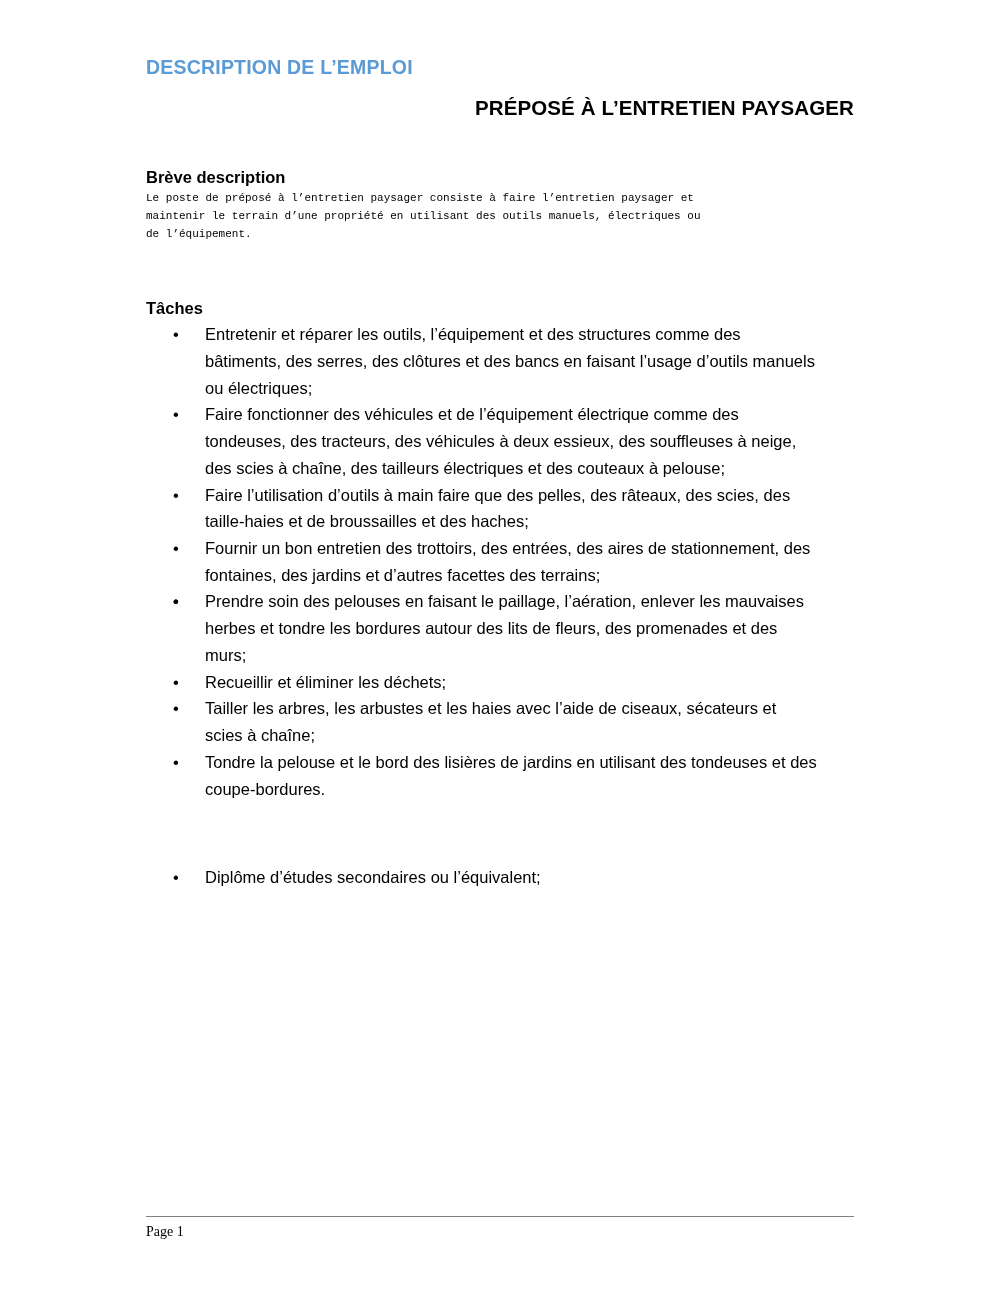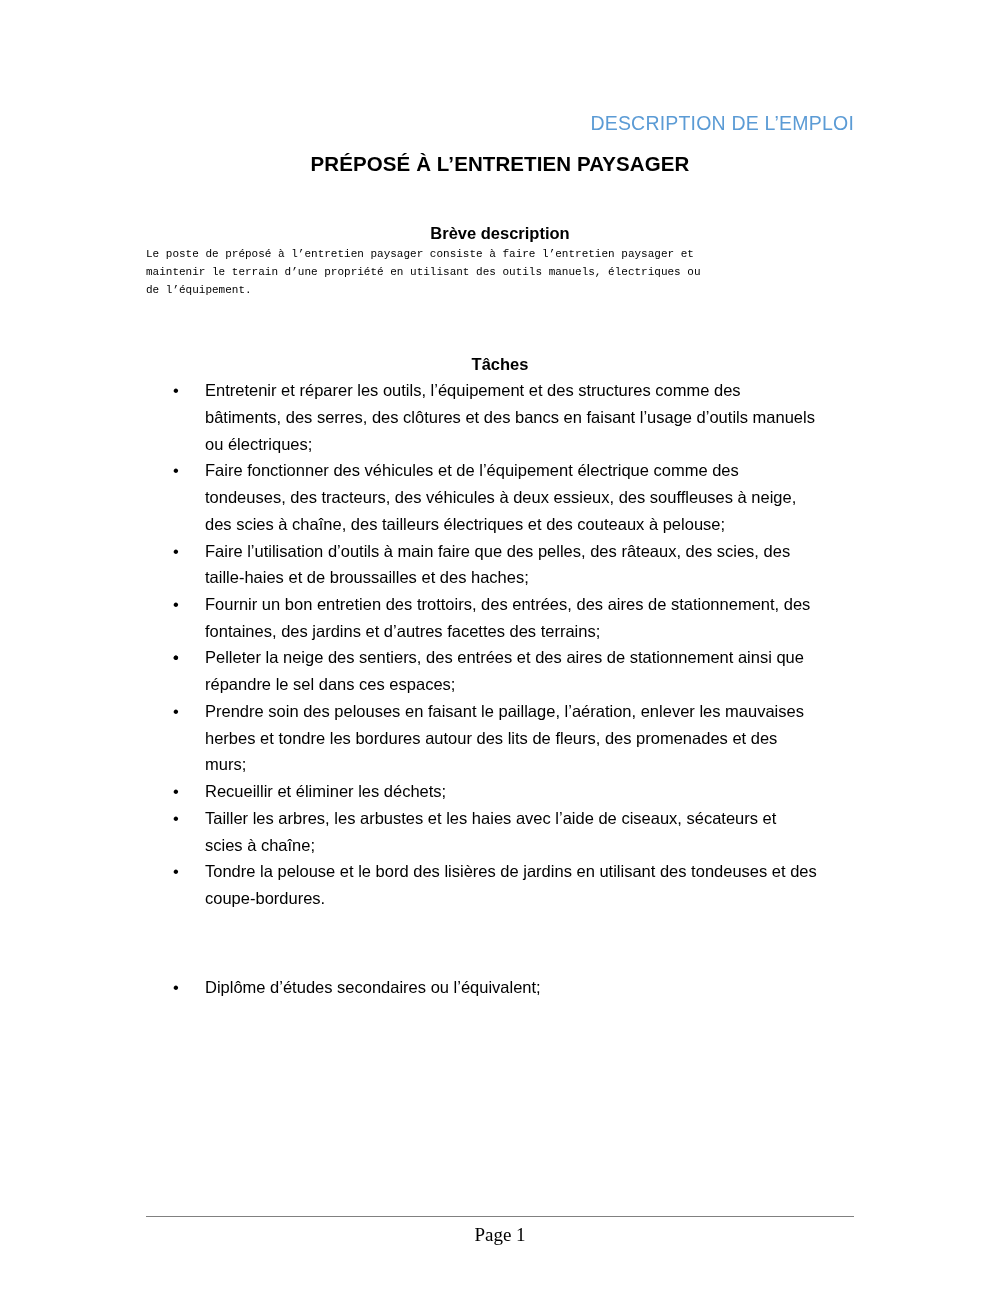--- a/index.html
+++ b/index.html
@@ -22,43 +22,42 @@
     padding: 0;
     background: #ffffff;
   }
   .content {
     position: absolute;
     left: 146px;
     top: 0;
     width: 708px;
   }
   .title-main {
-    margin-top: 112px;
-    text-align: right;
+    margin-top: 56px;
+    text-align: left;
     color: #5b9bd5;
     font-size: 19.5px;
-    font-weight: normal;
+    font-weight: bold;
     letter-spacing: 0.2px;
   }
   .title-sub {
     margin-top: 17px;
-    text-align: center;
+    text-align: right;
     color: #000000;
     font-size: 20.5px;
     font-weight: bold;
     letter-spacing: 0.1px;
   }
   .section {
     margin-top: 0;
   }
   .section-heading {
     font-size: 16.5px;
     font-weight: bold;
     line-height: 1.45;
-    text-align: center;
   }
   .para {
     font-size: 11px;
     line-height: 1.62;
     width: 556px;
     font-family: Liberation Mono, monospace;
   }
   .spacer-large { height: 54px; }
   .spacer-brief { height: 46px; }
   .spacer-before-qual { height: 62px; }
@@ -88,22 +87,22 @@
     top: 1216px;
     width: 708px;
     height: 0;
     border-top: 1px solid #808080;
   }
   .footer-pagenum {
     position: absolute;
     left: 146px;
     top: 1224px;
     width: 708px;
-    text-align: center;
-    font-size: 19px;
+    text-align: left;
+    font-size: 14px;
     color: #000000;
     font-family: "Liberation Serif", serif;
   }
 </style>
 </head>
 <body>
 
 <div class="page">
   <div class="content">
 
@@ -125,21 +124,21 @@
     <div class="spacer-large"></div>
 
     <div class="section">
       <div class="section-heading">Tâches</div>
       <ul class="bullets">
         <li><span class="dot">•</span><span>Entretenir et réparer les outils, l’équipement et des structures comme des bâtiments, des serres, des clôtures et des bancs en faisant l’usage d’outils manuels ou électriques;</span></li>
         <li><span class="dot">•</span><span>Faire fonctionner des véhicules et de l’équipement électrique comme des tondeuses, des tracteurs, des véhicules à deux essieux, des souffleuses à neige, des scies à chaîne, des tailleurs électriques et des couteaux à pelouse;</span></li>
         <li><span class="dot">•</span><span>Faire l’utilisation d’outils à main faire que des pelles, des râteaux, des scies, des taille-haies et de broussailles et des haches;</span></li>
         <li><span class="dot">•</span><span>Fournir un bon entretien des trottoirs, des entrées, des aires de stationnement, des fontaines, des jardins et d’autres facettes des terrains;</span></li>
         <li><span class="dot">•</span></li>
-        <li><span class="dot">•</span><span>Pelleter la neige des sentiers, des entrées et des aires de stationnement ainsi que répandre le sel dans ces espaces;</span></li>
+        <li><span class="dot">•</span></li>
         <li><span class="dot">•</span><span>Prendre soin des pelouses en faisant le paillage, l’aération, enlever les mauvaises herbes et tondre les bordures autour des lits de fleurs, des promenades et des murs;</span></li>
         <li><span class="dot">•</span><span>Recueillir et éliminer les déchets;</span></li>
         <li><span class="dot">•</span><span>Tailler les arbres, les arbustes et les haies avec l’aide de ciseaux, sécateurs et scies à chaîne;</span></li>
         <li><span class="dot">•</span><span>Tondre la pelouse et le bord des lisières de jardins en utilisant des tondeuses et des coupe-bordures.</span></li>
       </ul>
     </div>
 
     <div class="spacer-before-qual"></div>
 
     <div class="section">

